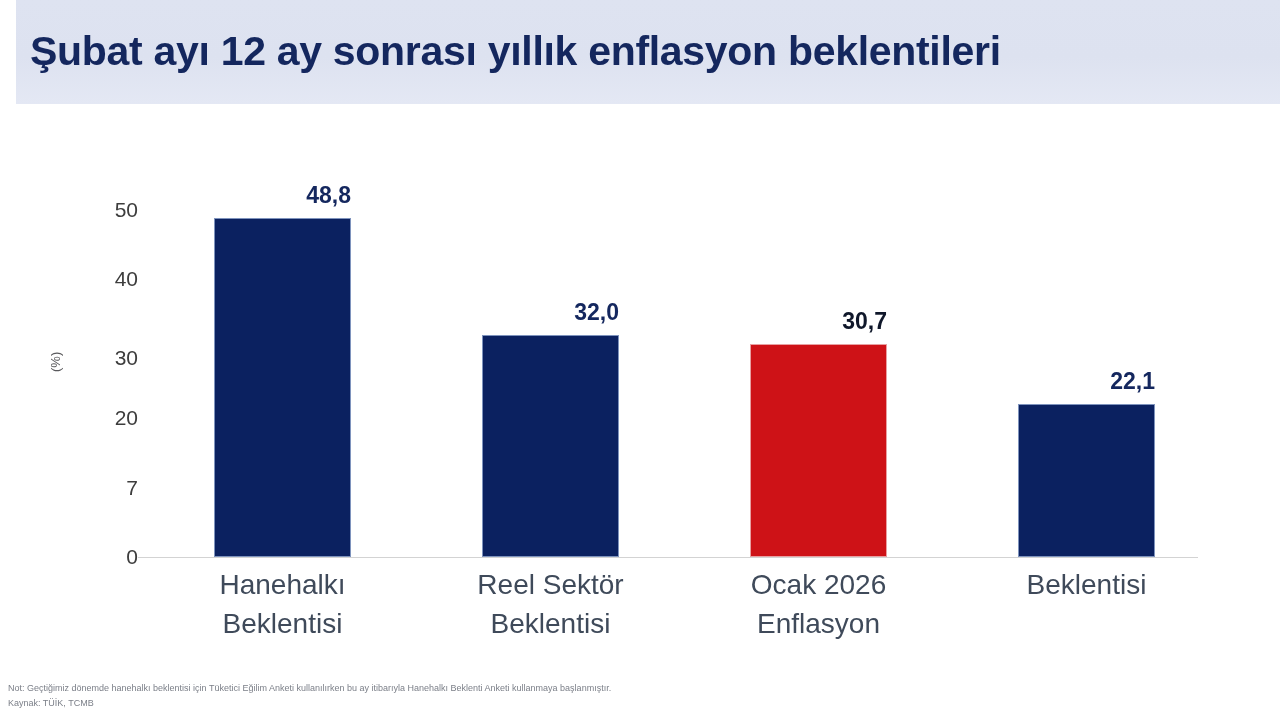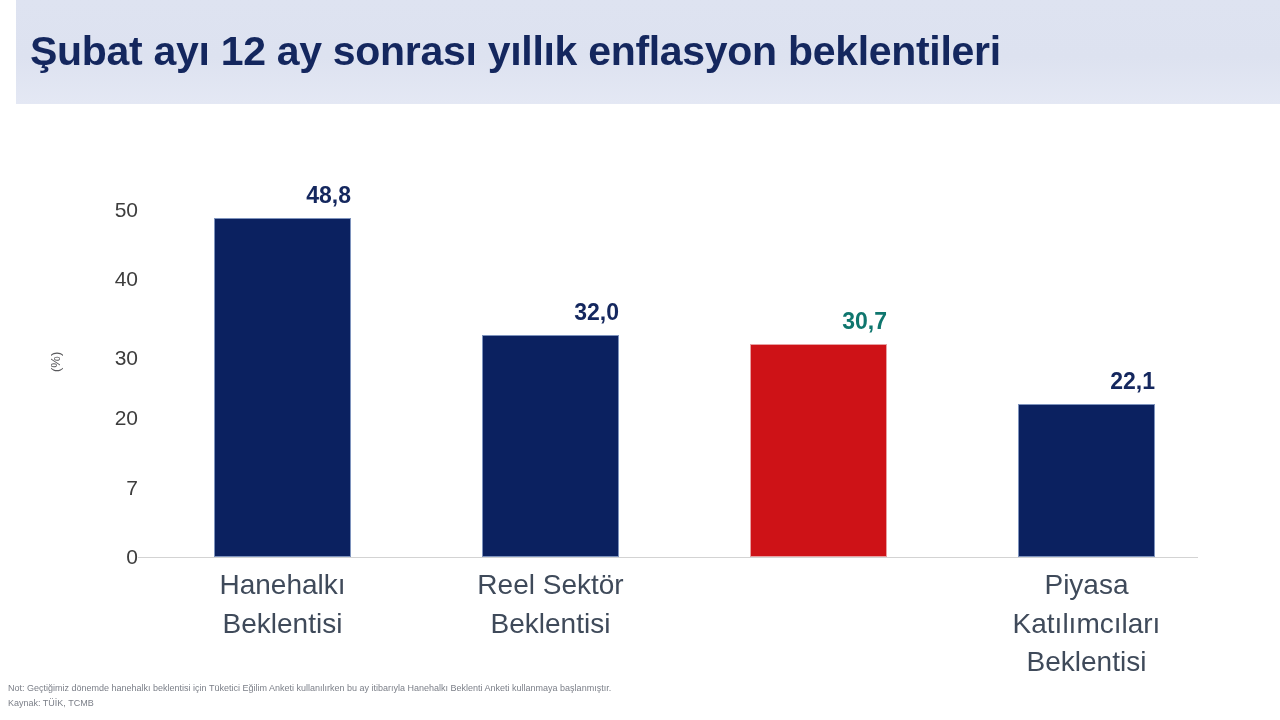--- a/index.html
+++ b/index.html
@@ -113,21 +113,21 @@
     width: 137px;
     text-align: right;
     font-size: 23px;
     font-weight: bold;
     white-space: nowrap;
   }
   .bar-value.navy {
     color: #14275e;
   }
   .bar-value.red {
-    color: #0f766e;
+    color: #0f172a;
   }
 
   .cat-label {
     position: absolute;
     top: 462px;
     width: 210px;
     text-align: center;
     font-size: 28px;
     line-height: 1.38;
     color: #3f4a5a;
@@ -189,23 +189,23 @@
 
 <div class="cat-label" style="left: 177.5px;">
       <div>Hanehalkı</div>
       <div>Beklentisi</div>
     </div>
     <div class="cat-label" style="left: 445.5px;">
       <div>Reel Sektör</div>
       <div>Beklentisi</div>
     </div>
     <div class="cat-label" style="left: 713.5px;">
+      <div>Ocak 2026 Enflasyon</div>
     </div>
     <div class="cat-label" style="left: 981.5px;">
-      <div>Piyasa Katılımcıları</div>
       <div>Beklentisi</div>
     </div>
   </div>
 
 <div id="footnotes">
   <div class="footnote-line">Not: Geçtiğimiz dönemde hanehalkı beklentisi için Tüketici Eğilim Anketi kullanılırken bu ay itibarıyla Hanehalkı Beklenti Anketi kullanmaya başlanmıştır.</div>
   <div class="footnote-line">Kaynak: TÜİK, TCMB</div>
 </div>
 
 </body></html>

